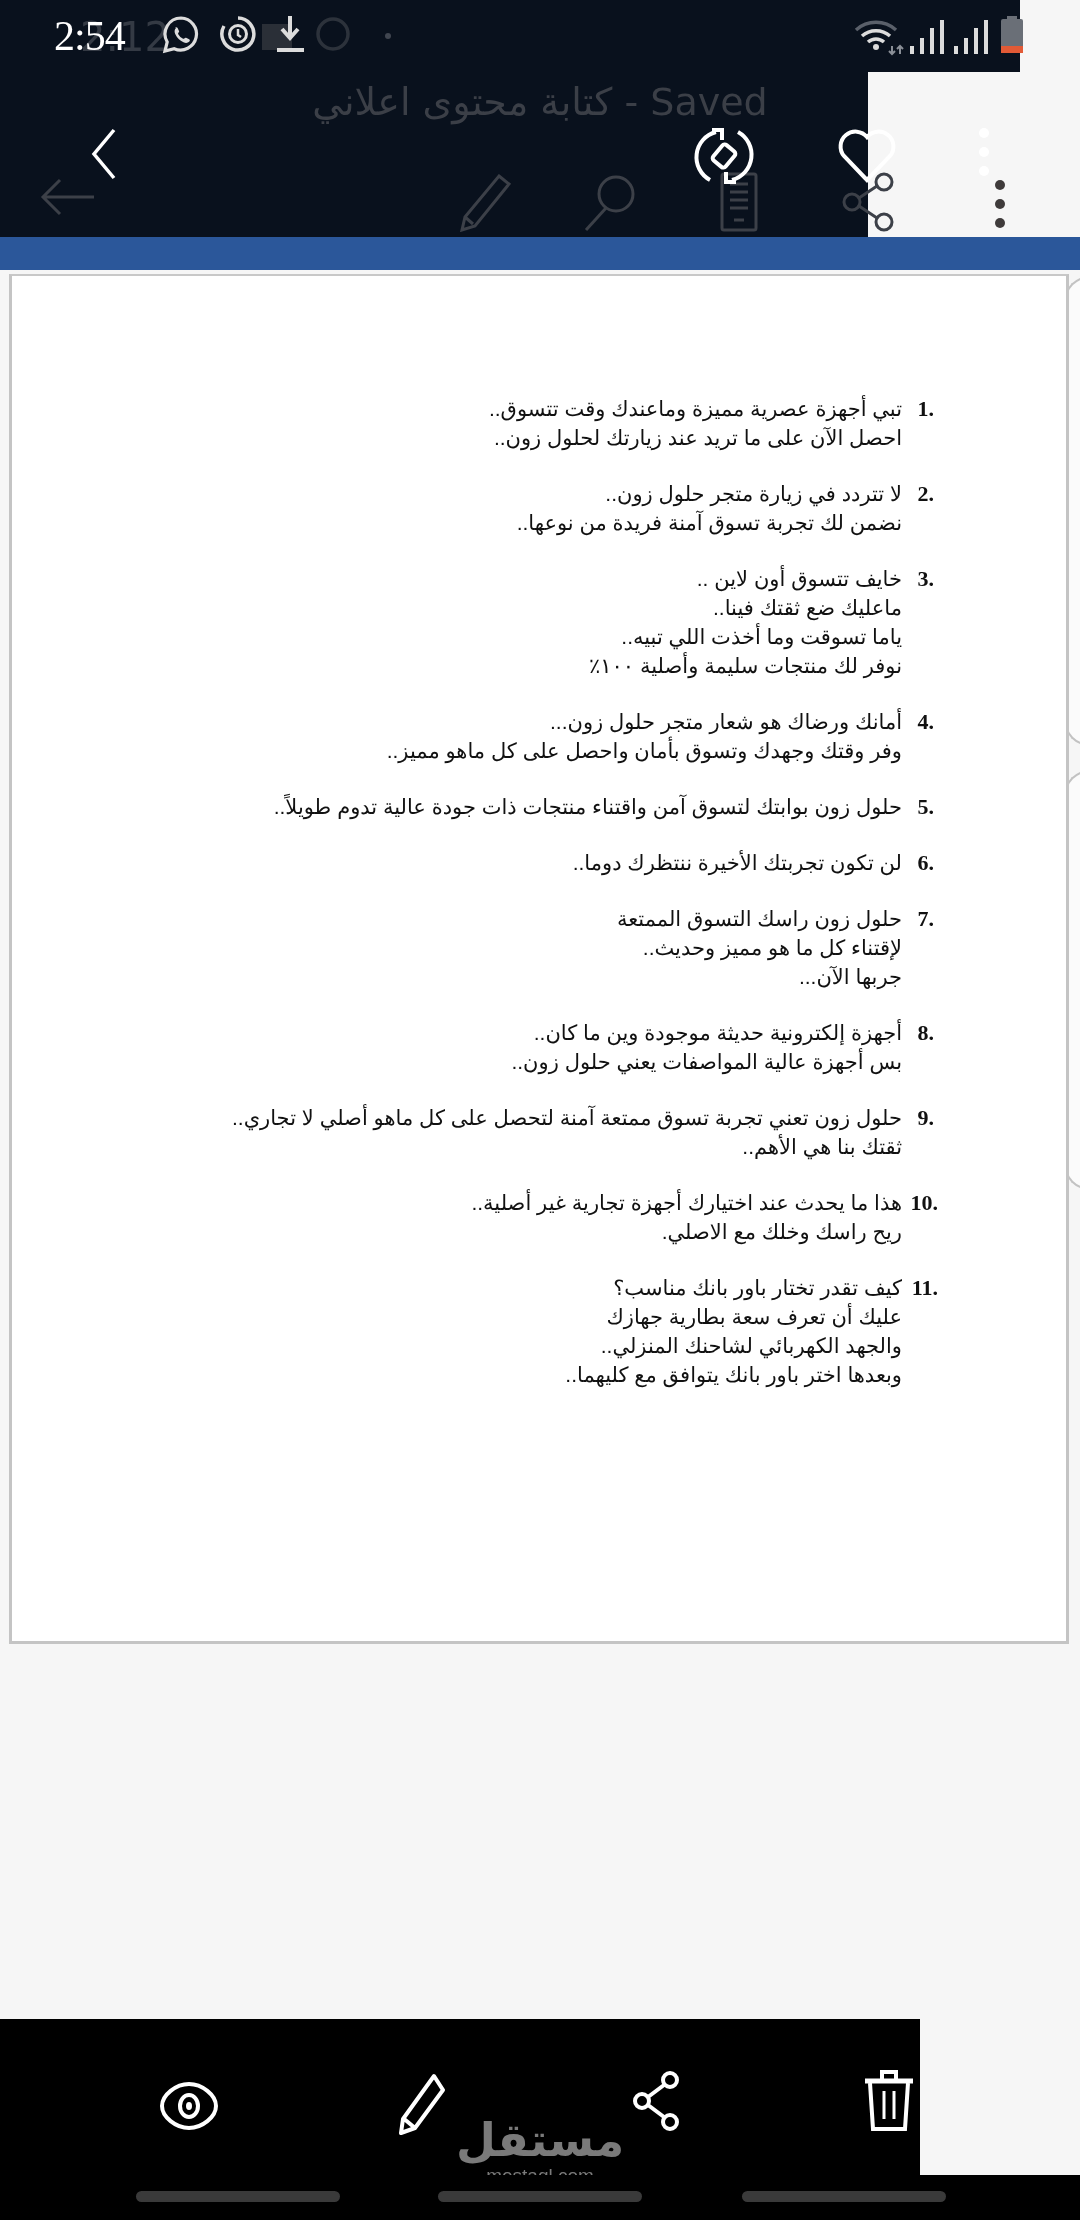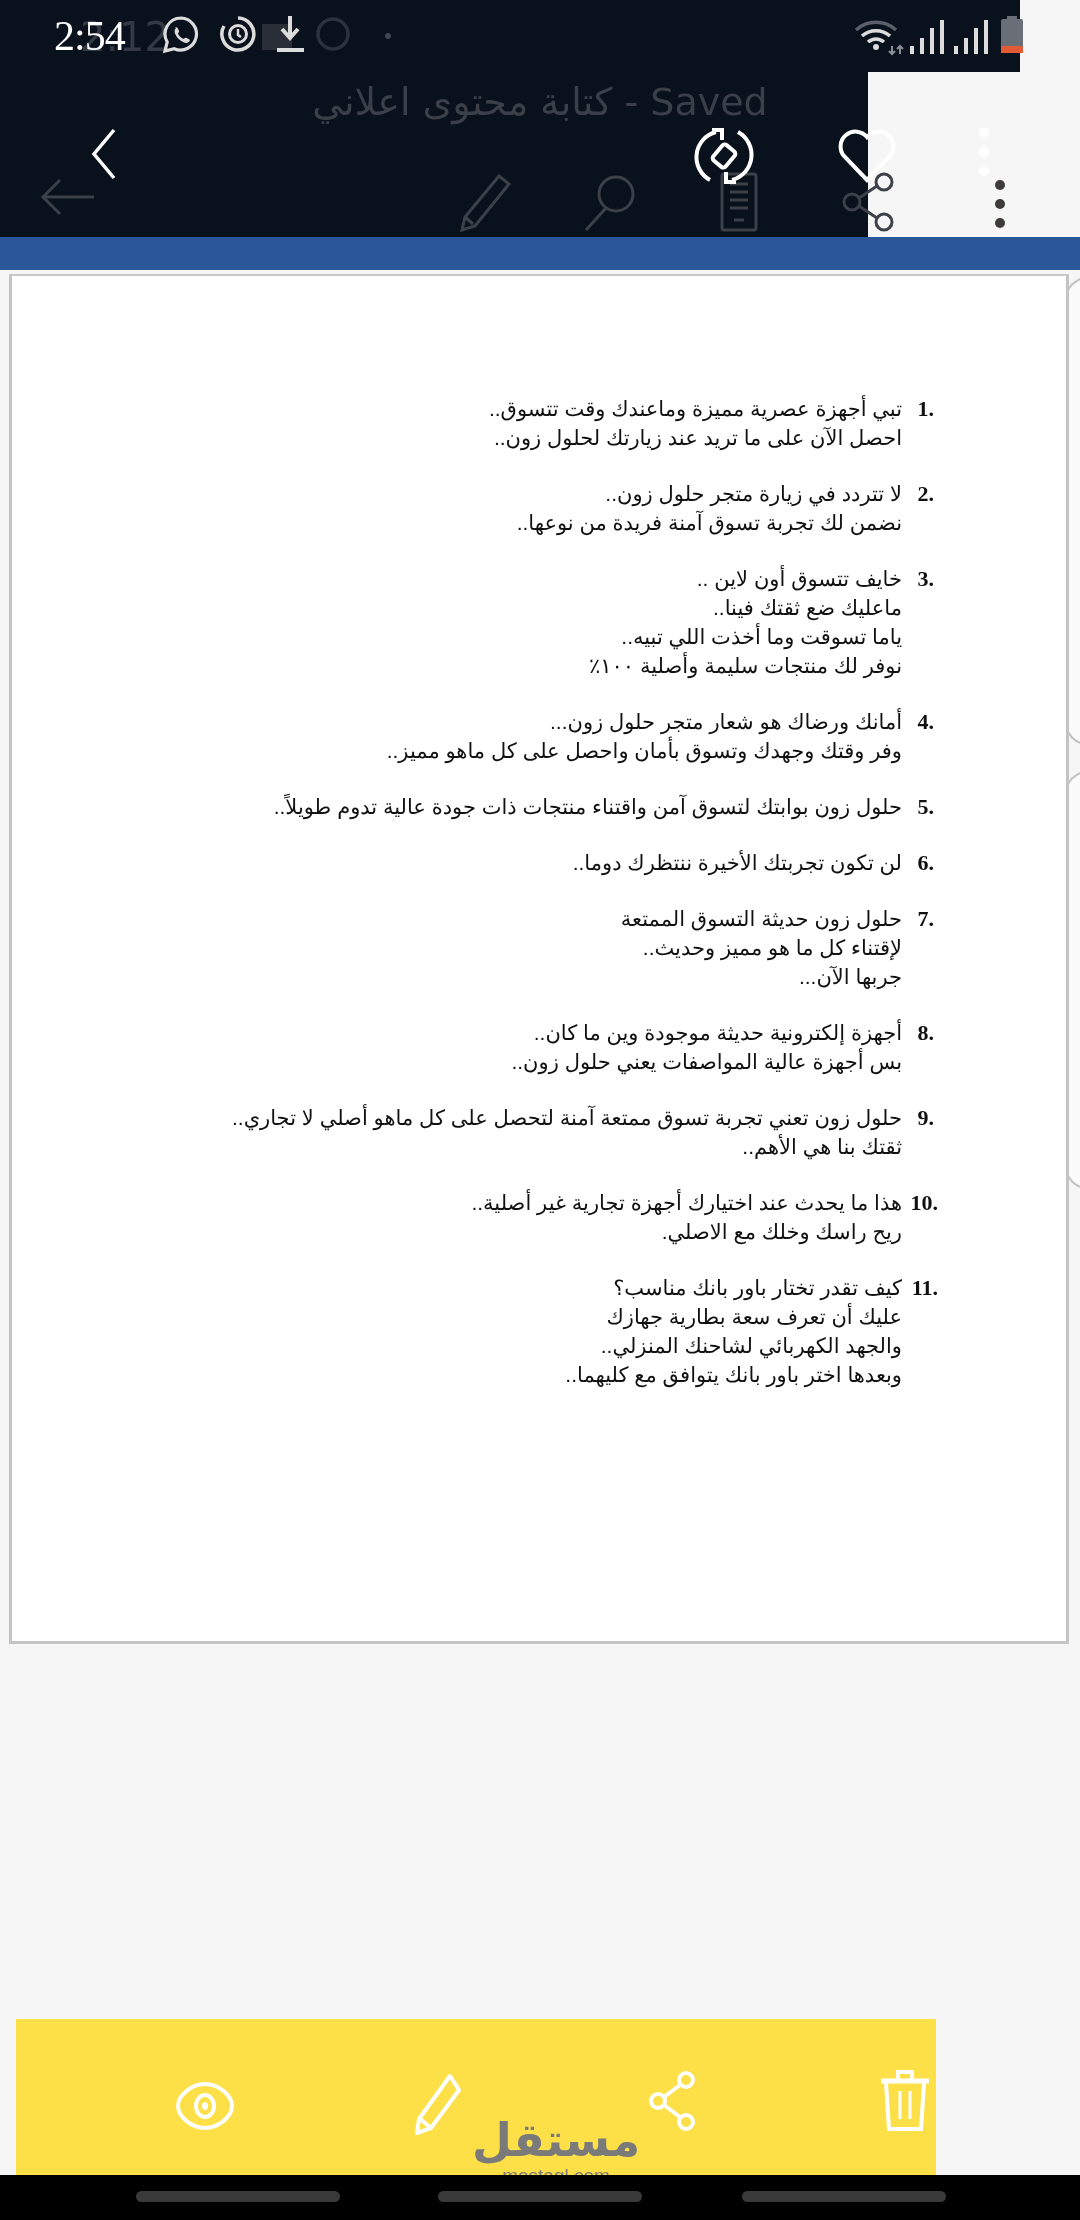--- a/index.html
+++ b/index.html
@@ -24,21 +24,21 @@
   .page { position: absolute; left: 9px; top: 4px; width: 1060px; height: 1370px; background: #ffffff; border: 3px solid #c4c4c4; border-top: 2px solid #c8c8c8; }
   .side-tab { position: absolute; left: 1064px; width: 30px; border: 2px solid #c2c2c2; border-right: none; border-radius: 26px 0 0 26px; background: #fbfbfb; }
 
   .list { position: absolute; right: 164px; top: 118px; direction: rtl; font-family: "Liberation Sans", sans-serif; color: #111; }
   .item { position: relative; display: block; margin-bottom: 27px; }
   .item .num { position: absolute; right: -32px; top: 0; font-family: "Liberation Serif", serif; font-weight: bold; font-size: 22px; line-height: 29px; direction: ltr; }
   .item .num.wide { right: -36px; }
   .item .line { display: block; font-size: 21px; line-height: 29px; white-space: nowrap; text-align: right; }
 
   
-  .bottombar { position: absolute; left: 0; top: 2019px; width: 920px; height: 156px; background: #fde047; margin-left: 16px; }
+  .bottombar { position: absolute; left: 0; top: 2019px; width: 920px; height: 156px; background: #000000; }
   .bicon { position: absolute; top: 62px; }
   .watermark { position: absolute; left: 0; top: 96px; width: 1080px; text-align: center; color: #7a7a7a; }
   .wm-ar { font-family: "DejaVu Sans", sans-serif; font-weight: bold; font-size: 46px; line-height: 50px; }
   .wm-en { font-family: "Liberation Sans", sans-serif; font-size: 19px; line-height: 22px; }
 
   
   .navbar { position: absolute; left: 0; top: 2175px; width: 1080px; height: 45px; background: #000; }
   .navpill { position: absolute; top: 16px; width: 204px; height: 11px; border-radius: 6px; background: #3a3a3a; }
 </style>
 </head>
@@ -176,21 +176,21 @@
       <div class="item">
         <span class="num">5.</span>
         <span class="line">حلول زون بوابتك لتسوق آمن واقتناء منتجات ذات جودة عالية تدوم طويلاً..</span>
       </div>
       <div class="item">
         <span class="num">6.</span>
         <span class="line">لن تكون تجربتك الأخيرة ننتظرك دوما..</span>
       </div>
       <div class="item">
         <span class="num">7.</span>
-        <span class="line">حلول زون حديثة التسوق الممتعة</span>
+        <span class="line">حلول زون راسك التسوق الممتعة</span>
         <span class="line">لإقتناء كل ما هو مميز وحديث..</span>
         <span class="line">جربها الآن...</span>
       </div>
       <div class="item">
         <span class="num">8.</span>
         <span class="line">أجهزة إلكترونية حديثة موجودة وين ما كان..</span>
         <span class="line">بس أجهزة عالية المواصفات يعني حلول زون..</span>
       </div>
       <div class="item">
         <span class="num">9.</span>

